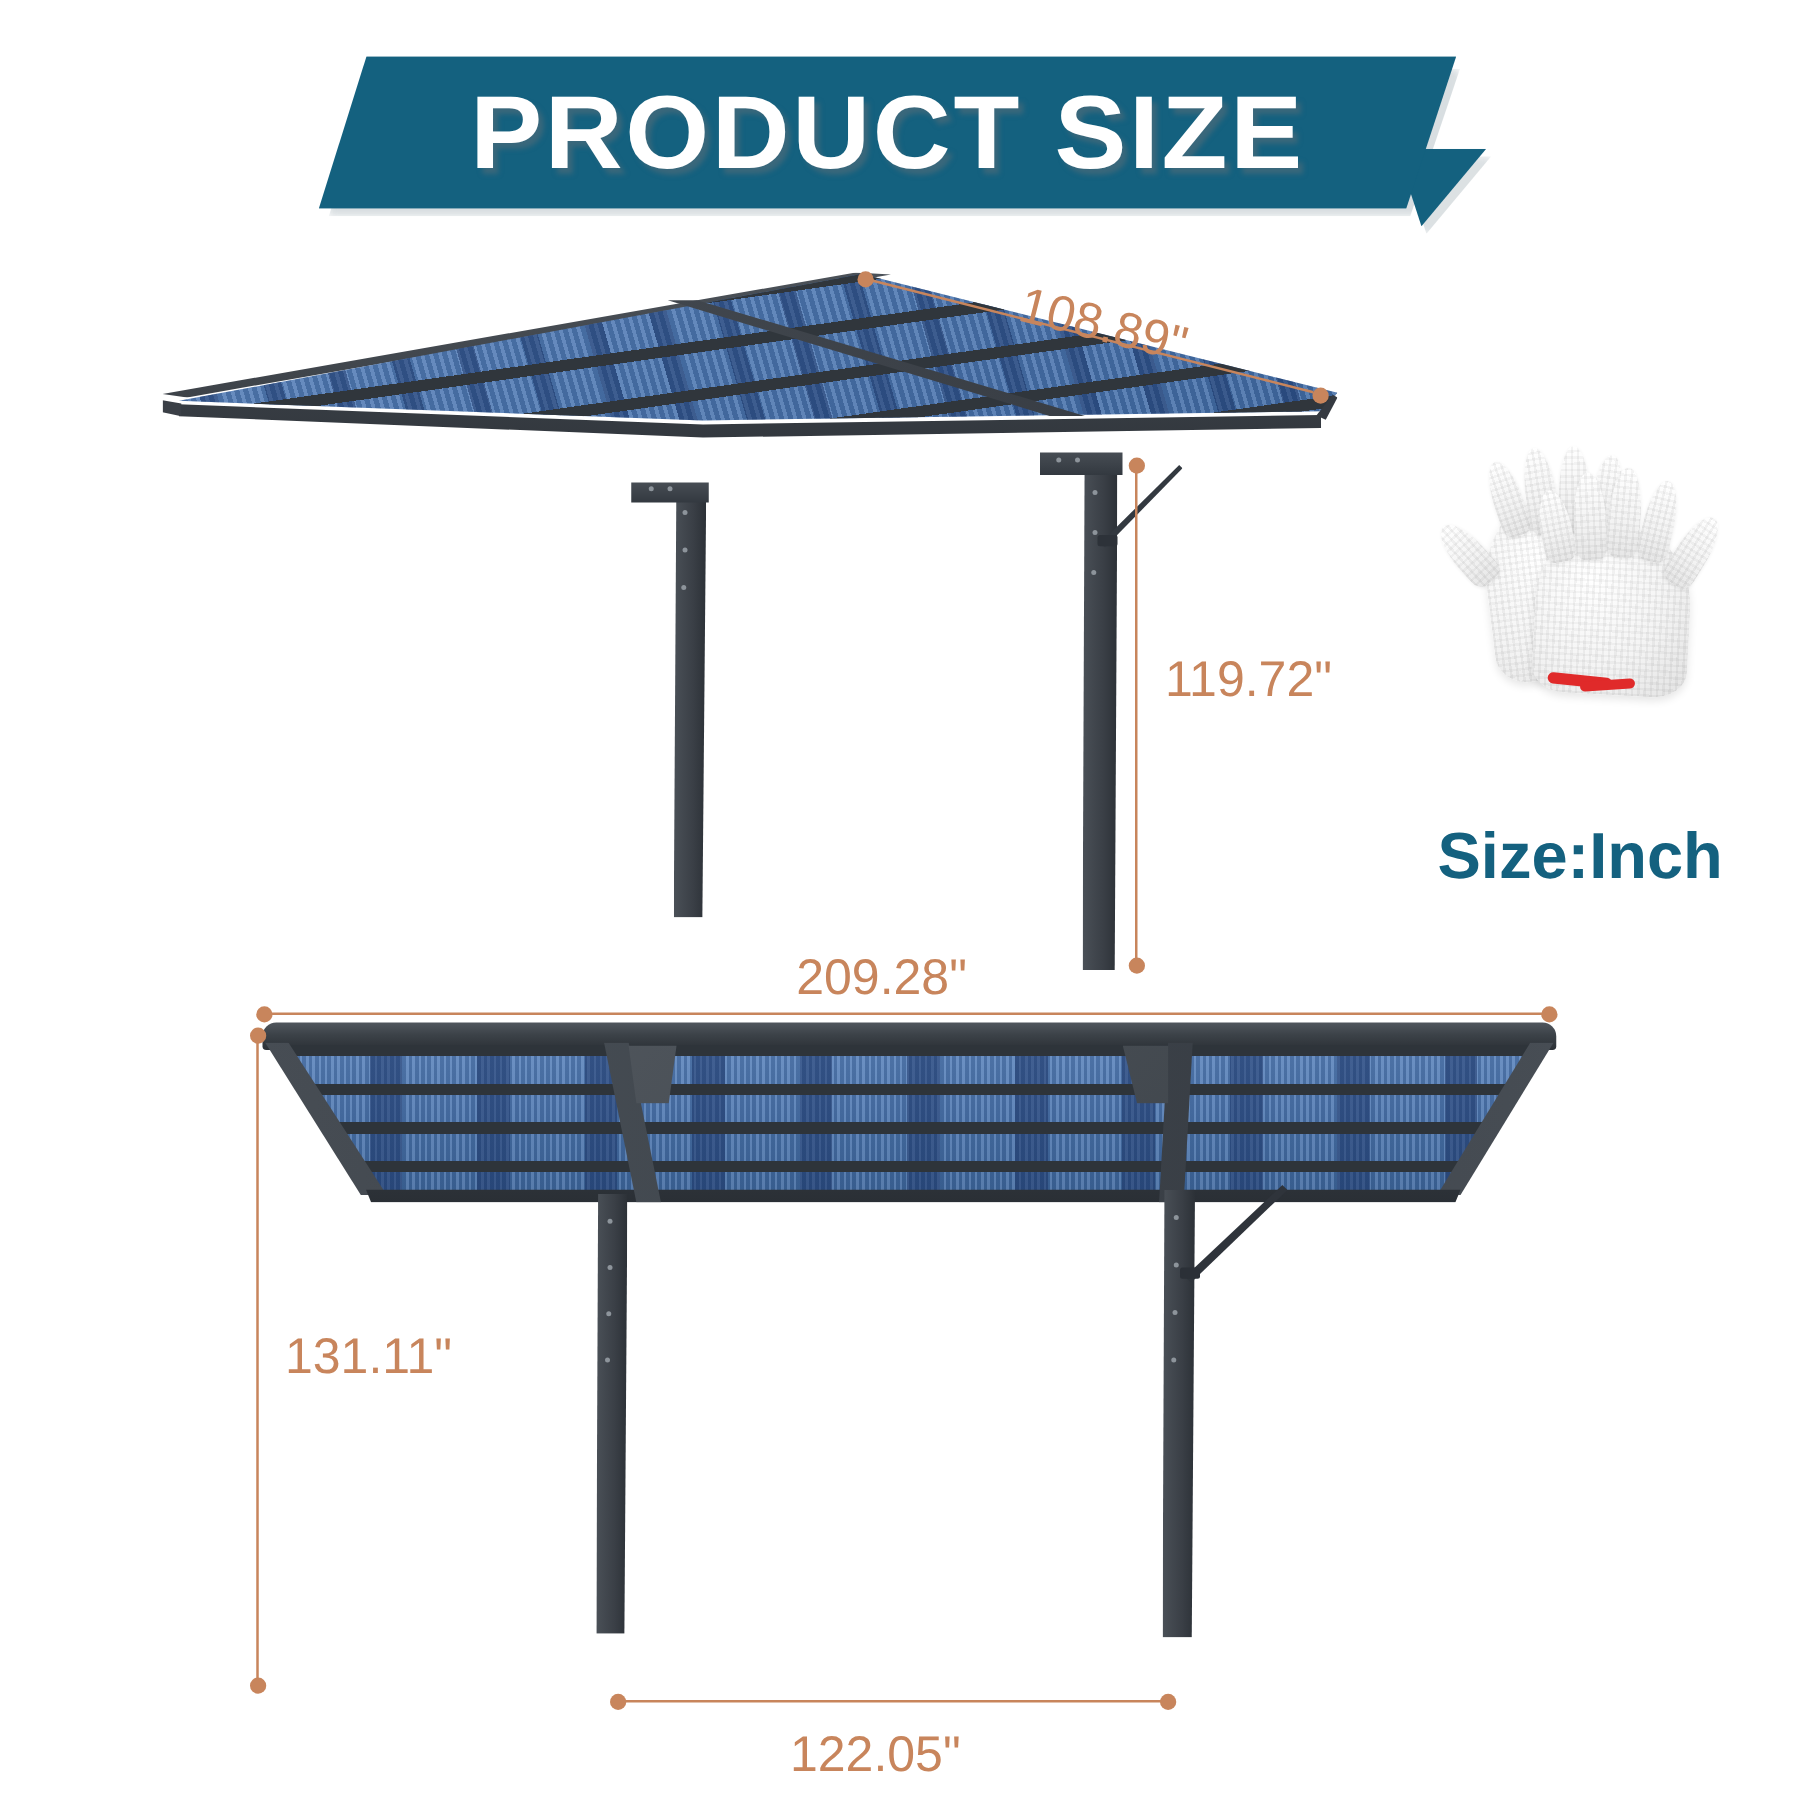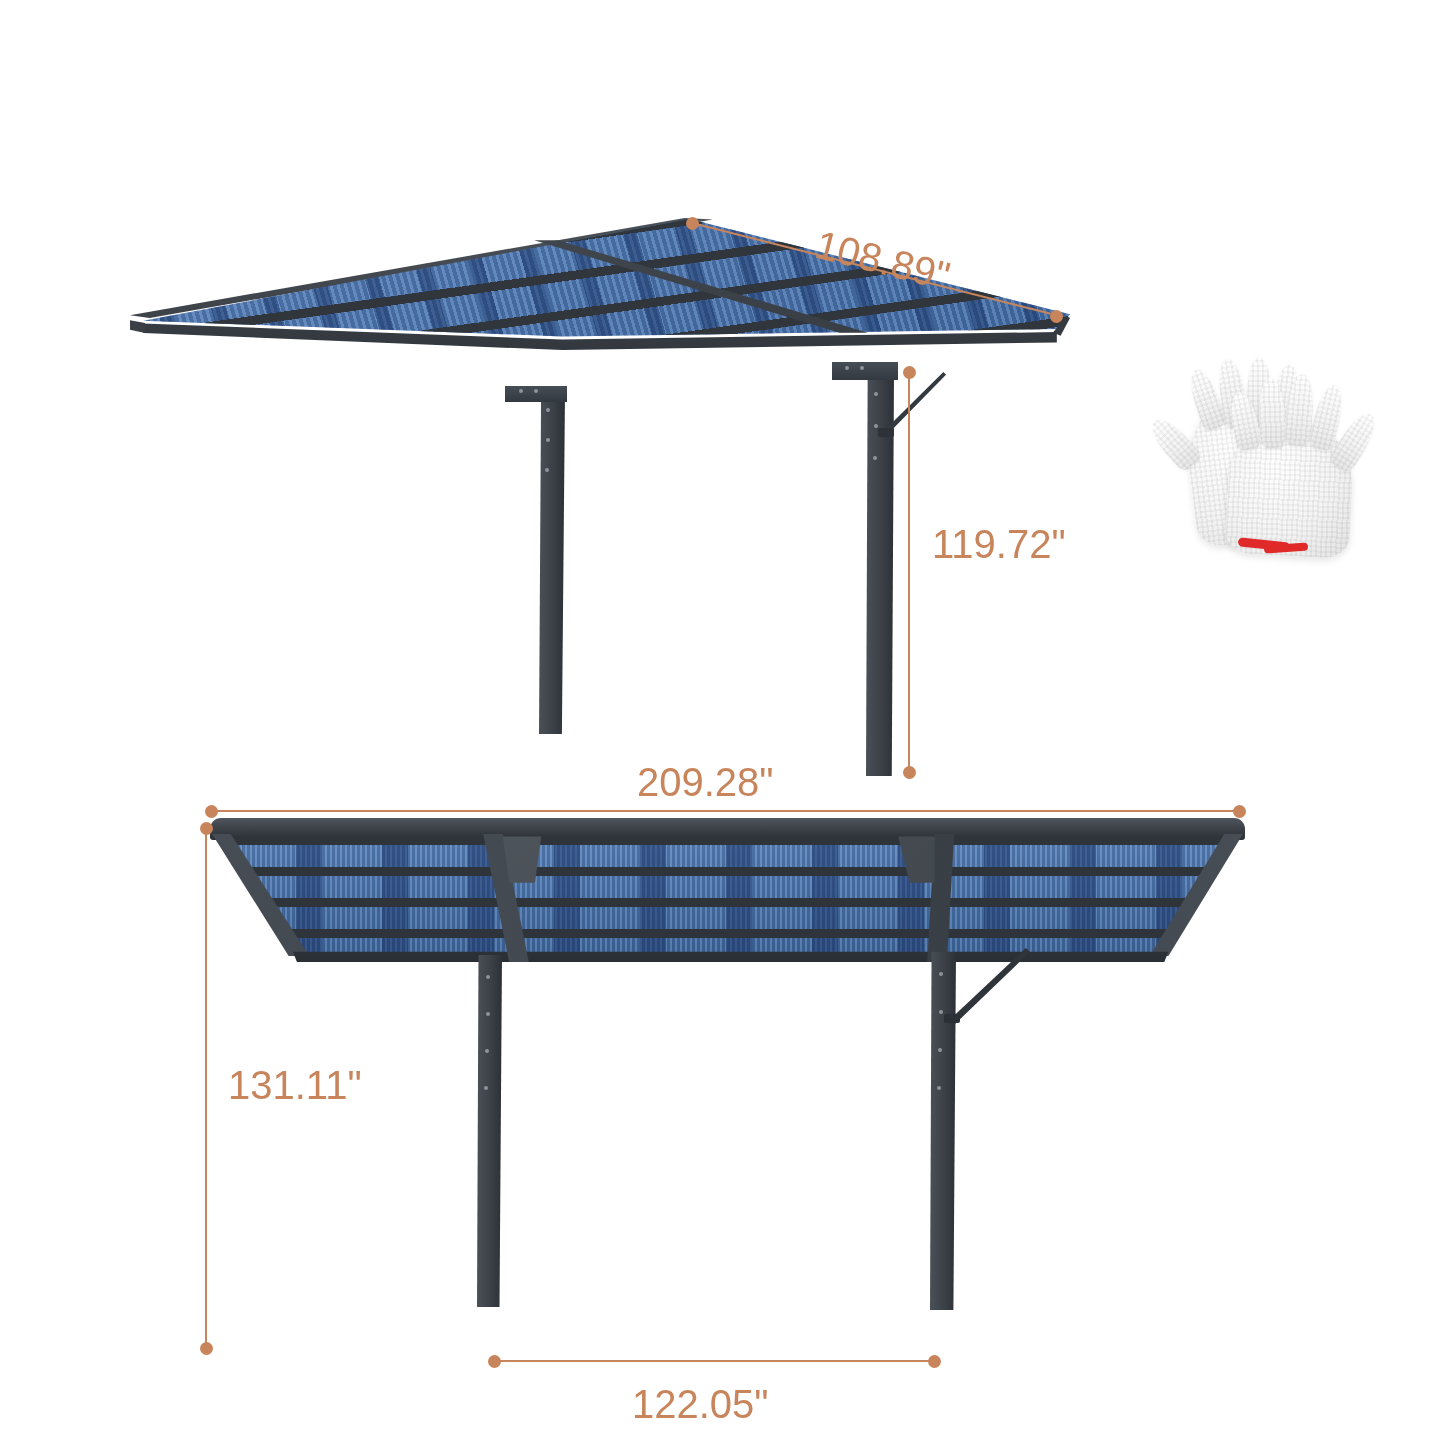--- a/index.html
+++ b/index.html
@@ -92,20 +92,28 @@
   }
   .size-inch {
     position:absolute; color:#14617f; font-weight:bold; white-space:nowrap;
   }
 </style>
 </head>
 <body>
 
 <div id="page">
 
+  <div class="banner-wrap">
+    <div class="banner-shadow"></div>
+    <div class="banner-tail-shadow"></div>
+    <div class="banner-tail"></div>
+    <div class="banner-body">
+      <span class="banner-title">PRODUCT SIZE</span>
+    </div>
+  </div>
 
   <div>
 
     <div class="frame" style="left:132px; top:222px; width:930px; height:0;
                 transform-origin:left top;"></div>
 
     <div style="position:absolute; left:130px; top:218px; width:940px; height:180px;">
 
       <div style="position:absolute; left:0; top:0; width:940px; height:180px;
                   clip-path: polygon(59.0% 0%, 62.0% 0.9%, 2.1% 55.5%, 0% 54.0%);
@@ -228,20 +236,21 @@
       </div>
     <div class="finger" style="left:214px; top:58px; width:26px; height:62px; transform:rotate(32deg);">
         <div class="knit"></div>
       </div>
 
     <div class="cuff-red" style="left:110px; top:188px; width:52px; height:9px; transform:rotate(6deg);"></div>
     <div class="cuff-red" style="left:136px; top:192px; width:44px; height:8px; transform:rotate(-4deg);"></div>
   </div>
 
 
+  <div class="size-inch" style="left:1150px; top:655px; font-size:52px;">Size:Inch</div>
 
   <div>
 
     <div style="position:absolute; left:210px; top:818px; width:1035px; height:150px;">
 
       <div style="position:absolute; left:0; top:0; width:1035px; height:22px;
                   background:linear-gradient(180deg,#50565d 0%,#3c4248 45%,#2b3036 100%);
                   border-radius:11px 11px 3px 3px;"></div>
 
       <div style="position:absolute; left:0; top:18px; width:1035px; height:118px;

